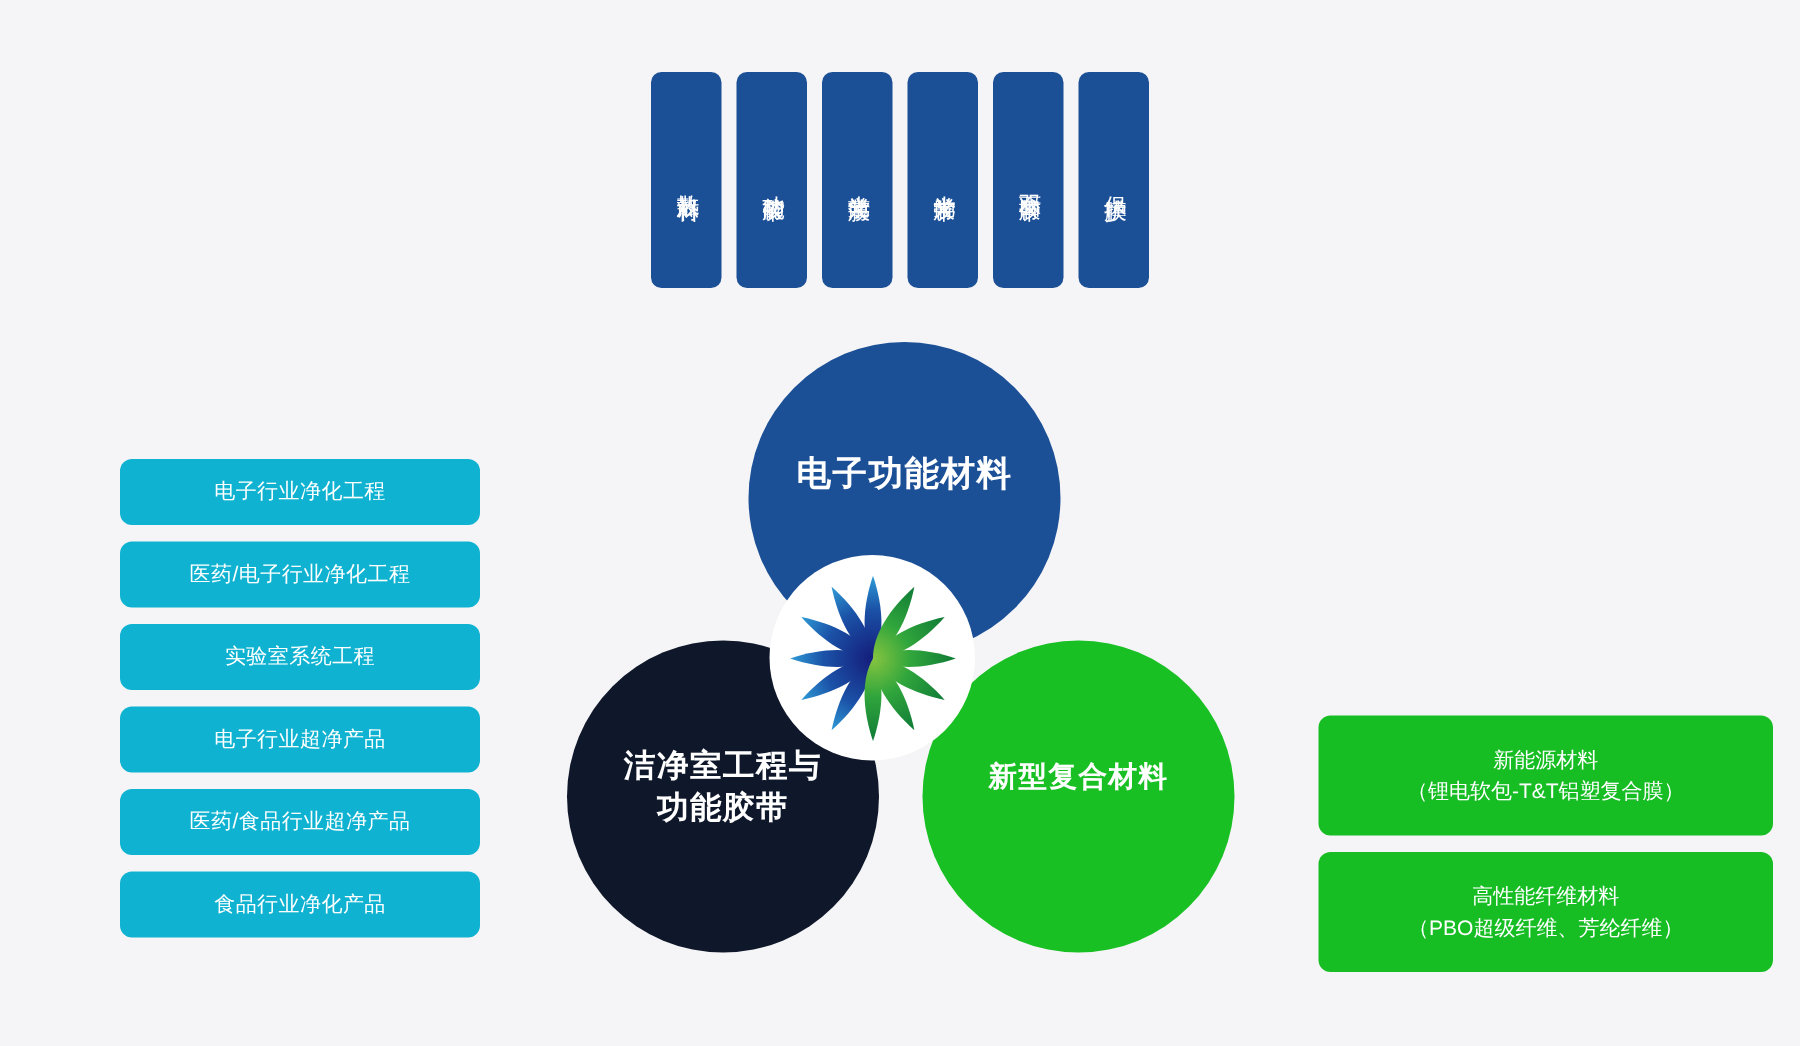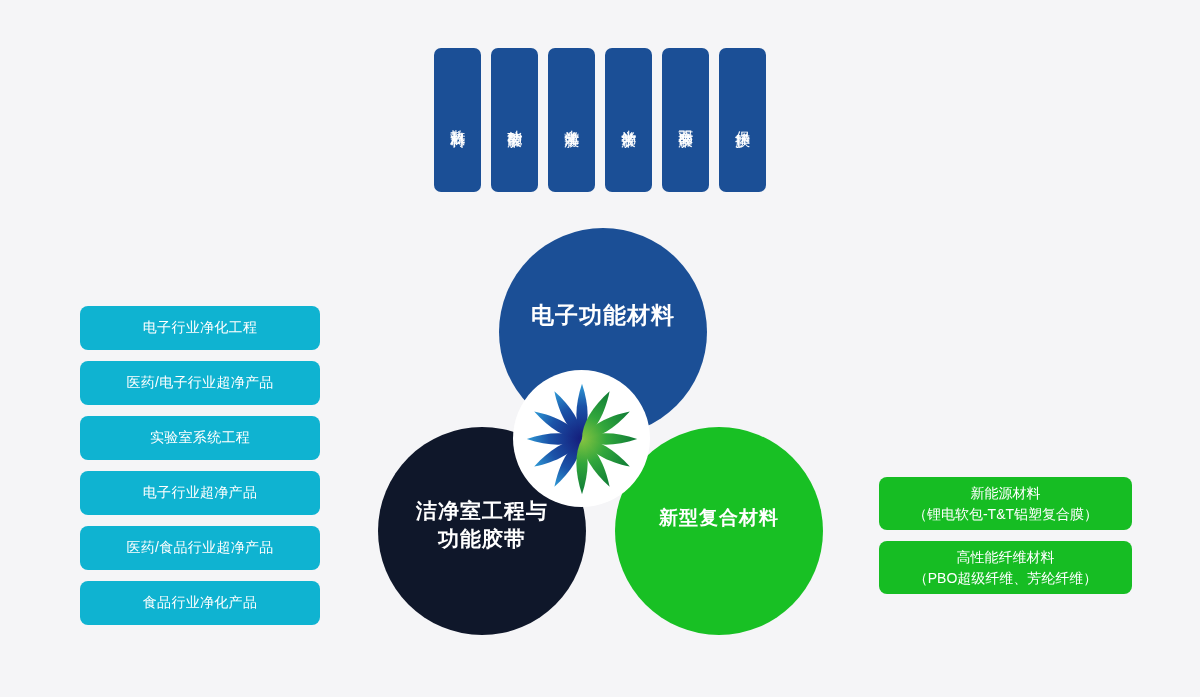--- a/index.html
+++ b/index.html
@@ -74,32 +74,31 @@
   
   #right-list {
     position: absolute;
     left: 879px;
     top: 477px;
     display: flex;
     flex-direction: column;
     gap: 11px;
   }
   .gbox {
-    width: 253px;
+    width: 303px;
     min-height: 53px;
     border-radius: 8px;
     background: #16bd23;
     color: #ffffff;
     display: flex;
     flex-direction: column;
     align-items: center;
-    justify-content: center;
     font-size: 14px;
     line-height: 1.5;
-    padding: 3px 0;
+    padding: 19px 0;
     box-sizing: border-box;
   }
   .gbox .ln { white-space: nowrap; }
 
   
   #venn {
     position: absolute;
     left: 368px;
     top: 228px;
     width: 470px;
@@ -191,21 +190,21 @@
     <div class="vchip">
       <span class="vchip-label">保护膜</span>
     </div>
   </div>
 
   <div id="left-list">
     <div class="pill cyan">
       <span>电子行业净化工程</span>
     </div>
     <div class="pill cyan">
-      <span>医药/电子行业超净产品</span>
+      <span>医药/电子行业净化工程</span>
     </div>
     <div class="pill cyan">
       <span>实验室系统工程</span>
     </div>
     <div class="pill cyan">
       <span>电子行业超净产品</span>
     </div>
     <div class="pill cyan">
       <span>医药/食品行业超净产品</span>
     </div>

